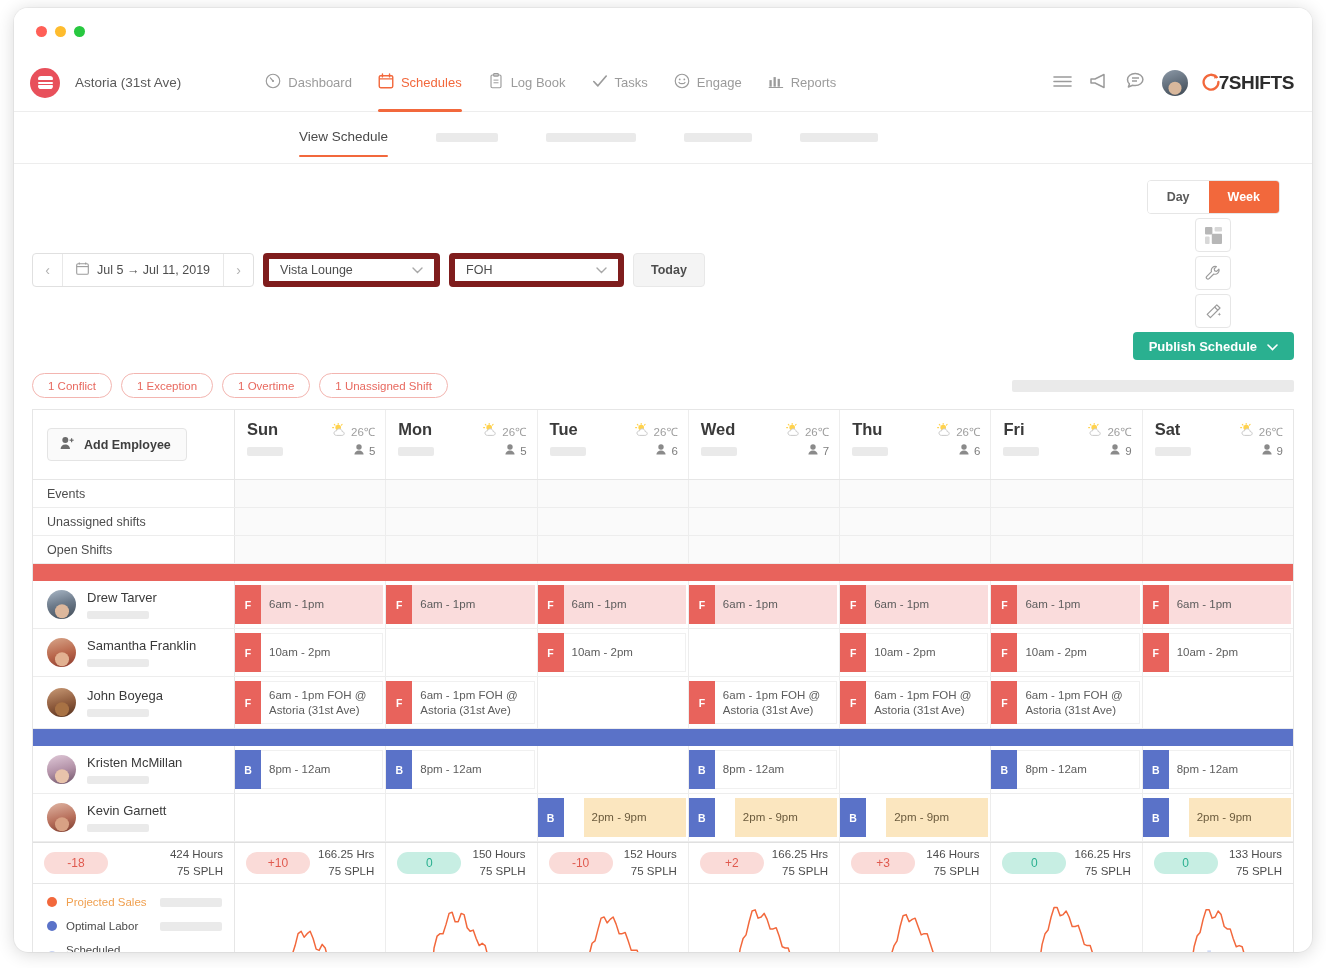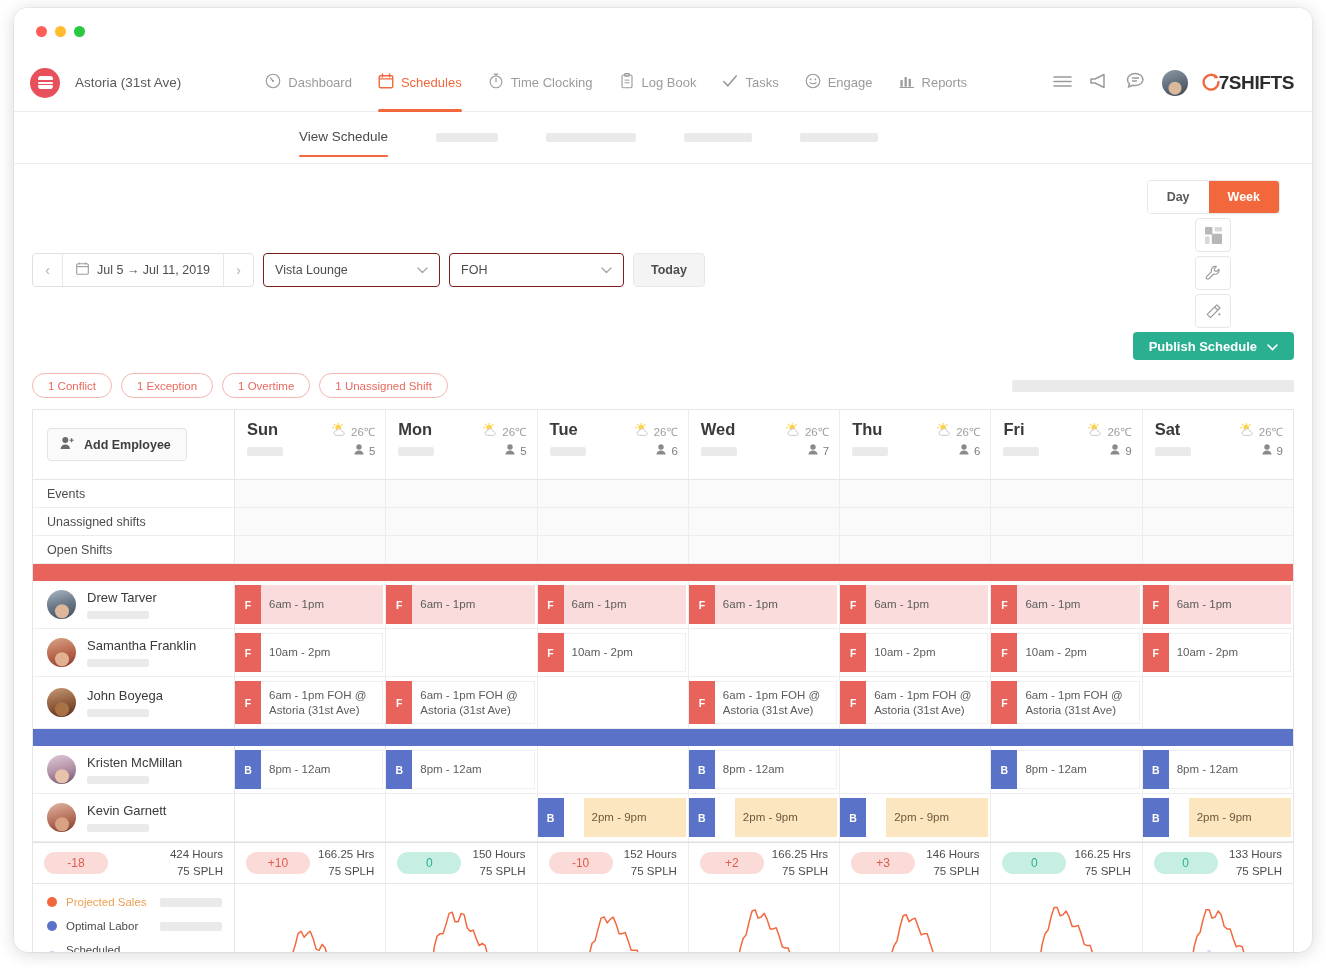--- a/index.html
+++ b/index.html
@@ -62,21 +62,21 @@
   .subtab .tab-underline { position: absolute; left: 0; right: 0; bottom: -11px; height: 2.5px; background: #f2683c; border-radius: 2px; }
   .ph { background: #eaeaea; border-radius: 2px; height: 9px; display: inline-block; }
 
   
   .toolbar { display: flex; align-items: center; padding: 16px 18px 0 18px; gap: 9px; }
   .date-nav { display: flex; align-items: center; height: 34px; border: 1px solid #e0e0e0; border-radius: 4px; background: #fff; }
   .date-arrow { width: 30px; height: 32px; display: flex; align-items: center; justify-content: center; color: #b0b0b0; font-size: 14px; cursor: pointer; }
   .date-arrow.left { border-right: 1px solid #e8e8e8; }
   .date-arrow.right { border-left: 1px solid #e8e8e8; }
   .date-label { display: flex; align-items: center; gap: 8px; padding: 0 13px; font-size: 12.5px; color: #4d4d4d; white-space: nowrap; }
-  .select-box { height: 34px; border: 1px solid #7f1d1d; border-radius: 4px; background: #fff; display: flex; align-items: center; padding: 0 11px; font-size: 12.5px; color: #4d4d4d; cursor: pointer; }
+  .select-box { height: 34px; border: 6px solid #7f1d1d; border-radius: 4px; background: #fff; display: flex; align-items: center; padding: 0 11px; font-size: 12.5px; color: #4d4d4d; cursor: pointer; }
   .select-box .caret { margin-left: auto; color: #9b9b9b; font-size: 10px; }
   .sel-venue { width: 177px; }
   .sel-dept { width: 175px; }
   .today-btn { height: 34px; padding: 0 17px; display: flex; align-items: center; font-size: 12.5px; color: #4d4d4d; background: #f4f4f4; border: 1px solid #e8e8e8; border-radius: 4px; cursor: pointer; font-weight: bold; }
   .toolbar-right { margin-left: auto; display: flex; align-items: center; gap: 4px; flex-direction: column; }
   .seg { display: flex; height: 34px; border-radius: 4px; overflow: hidden; border: 1px solid #e6e6e6; }
   .seg-btn { padding: 0 19px; display: flex; align-items: center; font-size: 12.5px; color: #5a5a5a; background: #fff; cursor: pointer; font-weight: bold; }
   .seg-btn.on { background: #f2683c; color: #fff; }
   .icon-btn { width: 36px; height: 34px; border: 1px solid #e6e6e6; border-radius: 4px; background: #fff; display: flex; align-items: center; justify-content: center; cursor: pointer; }
   .publish { height: 28px; padding: 0 16px; background: #2ab090; color: #fff; border-radius: 4px; display: flex; align-items: center; gap: 10px; font-size: 13px; font-weight: bold; cursor: pointer; }
@@ -181,29 +181,20 @@
         </div>
         <div class="nav-item active">
           <span><svg class="nav-ico" viewBox="0 0 18 18">
               <rect x="1.4" y="3" width="15.2" height="13.6" rx="1.6" fill="none" stroke="currentColor" stroke-width="1.6"></rect>
               <line x1="1.4" y1="6.6" x2="16.6" y2="6.6" stroke="currentColor" stroke-width="1.6"></line>
               <line x1="5" y1="1" x2="5" y2="4.4" stroke="currentColor" stroke-width="1.6" stroke-linecap="round"></line>
               <line x1="13" y1="1" x2="13" y2="4.4" stroke="currentColor" stroke-width="1.6" stroke-linecap="round"></line>
             </svg></span>
           <span>Schedules</span>
           <span class="underline"></span>
-        </div>
-        <div class="nav-item">
-          <span><svg class="nav-ico" viewBox="0 0 18 18">
-              <circle cx="9" cy="10" r="6.6" fill="none" stroke="currentColor" stroke-width="1.3"></circle>
-              <line x1="9" y1="6" x2="9" y2="10" stroke="currentColor" stroke-width="1.3" stroke-linecap="round"></line>
-              <line x1="7" y1="1.3" x2="11" y2="1.3" stroke="currentColor" stroke-width="1.5" stroke-linecap="round"></line>
-              <line x1="9" y1="1.3" x2="9" y2="3.4" stroke="currentColor" stroke-width="1.5"></line>
-            </svg></span>
-          <span>Time Clocking</span>
         </div>
         <div class="nav-item">
           <span><svg class="nav-ico" viewBox="0 0 18 18">
               <rect x="3.4" y="2.2" width="11.2" height="14.4" rx="1.4" fill="none" stroke="currentColor" stroke-width="1.3"></rect>
               <rect x="6.4" y="0.6" width="5.2" height="3" rx="0.8" fill="none" stroke="currentColor" stroke-width="1.3"></rect>
               <line x1="6.2" y1="8" x2="11.8" y2="8" stroke="currentColor" stroke-width="1.1"></line>
               <line x1="6.2" y1="11" x2="11.8" y2="11" stroke="currentColor" stroke-width="1.1"></line>
             </svg></span>
           <span>Log Book</span>
         </div>

